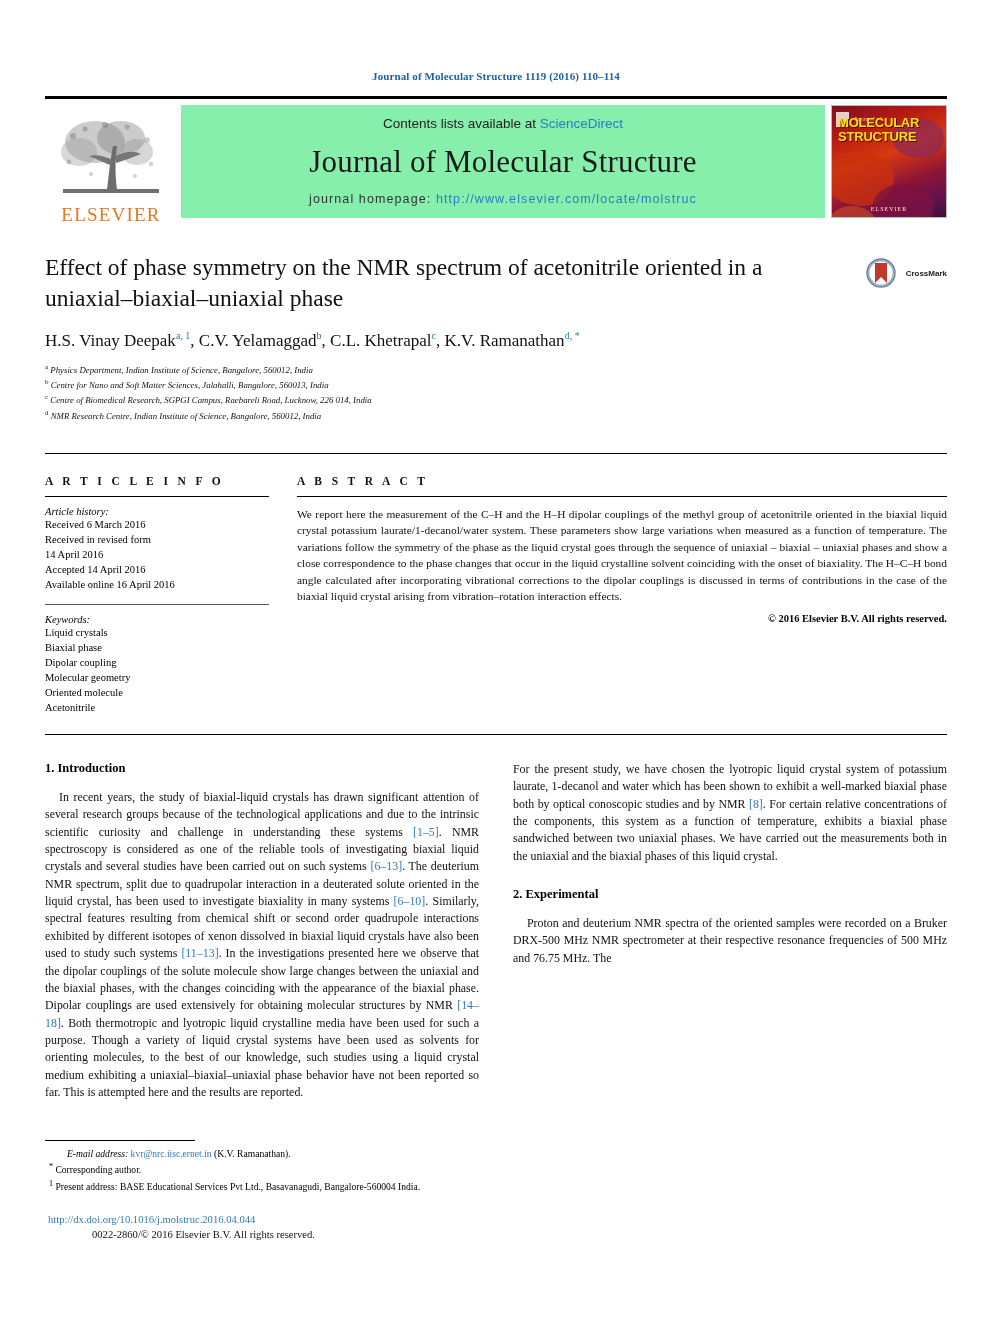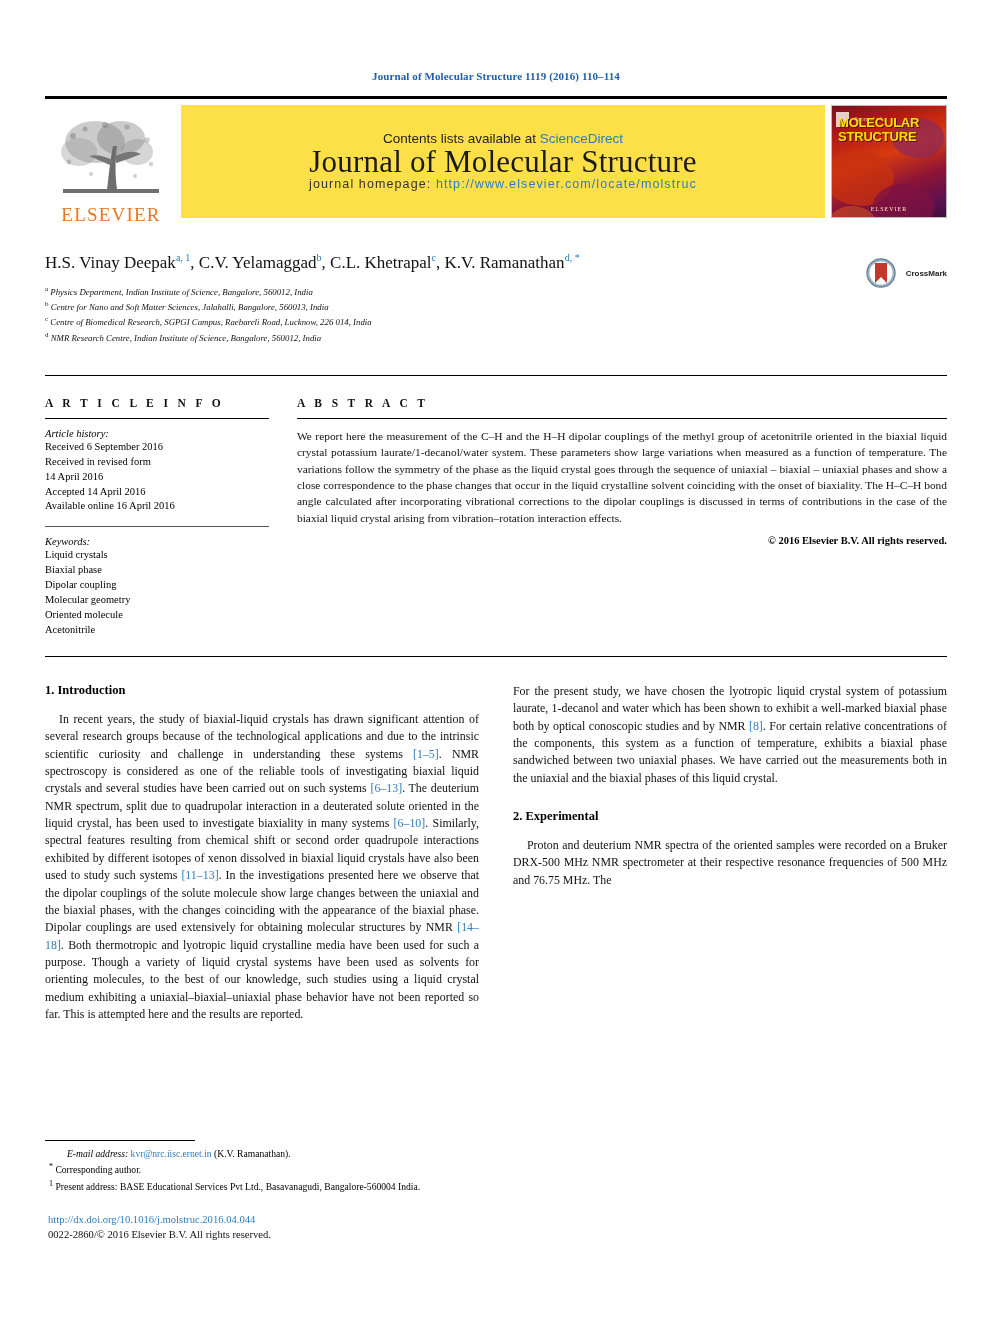--- a/index.html
+++ b/index.html
@@ -47,26 +47,26 @@
   .elsevier-word {
     font-family: "Liberation Serif", serif;
     font-size: 19px;
     letter-spacing: 1.2px;
     color: #E87722;
     line-height: 1;
     margin-top: 1px;
   }
   .masthead-center {
     flex: 1 1 auto;
-    background: #fde047;
+    background: #86efac;
     margin: 6px 6px 6px 4px;
     display: flex;
     flex-direction: column;
     align-items: center;
-    justify-content: center;
+    justify-content: space-between;
     padding: 11px 0 12px 0;
   }
   .contents-line {
     font-family: "Liberation Sans", sans-serif;
     font-size: 13.5px;
     color: #222;
   }
   .contents-line .sd { color:#2e7bbf; }
   .journal-name {
     font-family: "Liberation Serif", serif;
@@ -257,20 +257,21 @@
     font-family: "Liberation Serif", serif;
     font-size: 10.6px;
     color: #2e7bbf;
     line-height: 1.42;
   }
   .issn-line {
     font-family: "Liberation Serif", serif;
     font-size: 10.6px;
     color: #111;
     line-height: 1.42;
+    margin-left: 44px;
   }
 </style>
 </head>
 <body>
 
 <div class="page">
 
   <div class="running-head">Journal of Molecular Structure 1119 (2016) 110–114</div>
 
   <div class="masthead">
@@ -319,20 +320,21 @@
       <div class="cover-top-label">Journal of</div>
       <div class="cover-title">
         <div>MOLECULAR</div>
         <div>STRUCTURE</div>
       </div>
       <div class="cover-elsevier">ELSEVIER</div>
     </div>
   </div>
 
   <div class="title-block">
+    <h1 class="paper-title">Effect of phase symmetry on the NMR spectrum of acetonitrile oriented in a uniaxial–biaxial–uniaxial phase</h1>
 
     <div class="crossmark">
       <svg width="30" height="30" viewBox="0 0 30 30">
         <circle cx="15" cy="15" r="14" fill="#9fb4c7"></circle>
         <circle cx="15" cy="15" r="11.5" fill="#ffffff"></circle>
         <path d="M9 5 H21 V25 L15 19 L9 25 Z" fill="#c0392b"></path>
         <circle cx="15" cy="15" r="14" fill="none" stroke="#6d8296" stroke-width="1.4"></circle>
       </svg>
       <span class="crossmark-label">CrossMark</span>
     </div>
@@ -351,21 +353,21 @@
       <div><sup>d</sup> <span>NMR Research Centre, Indian Institute of Science, Bangalore, 560012, India</span></div>
     </div>
   </div>
 
   <div class="info-abstract">
 
     <div class="col-info">
       <div class="sec-head">A R T I C L E  I N F O</div>
       <div class="rule"></div>
       <div class="info-label">Article history:</div>
-      <div class="info-line">Received 6 September 2016</div>
+      <div class="info-line">Received 6 March 2016</div>
       <div class="info-line">Received in revised form</div>
       <div class="info-line">14 April 2016</div>
       <div class="info-line">Accepted 14 April 2016</div>
       <div class="info-line">Available online 16 April 2016</div>
 
       <div class="rule-thin"></div>
       <div class="kw-block">
         <div class="info-label">Keywords:</div>
         <div class="info-line">Liquid crystals</div>
         <div class="info-line">Biaxial phase</div>

